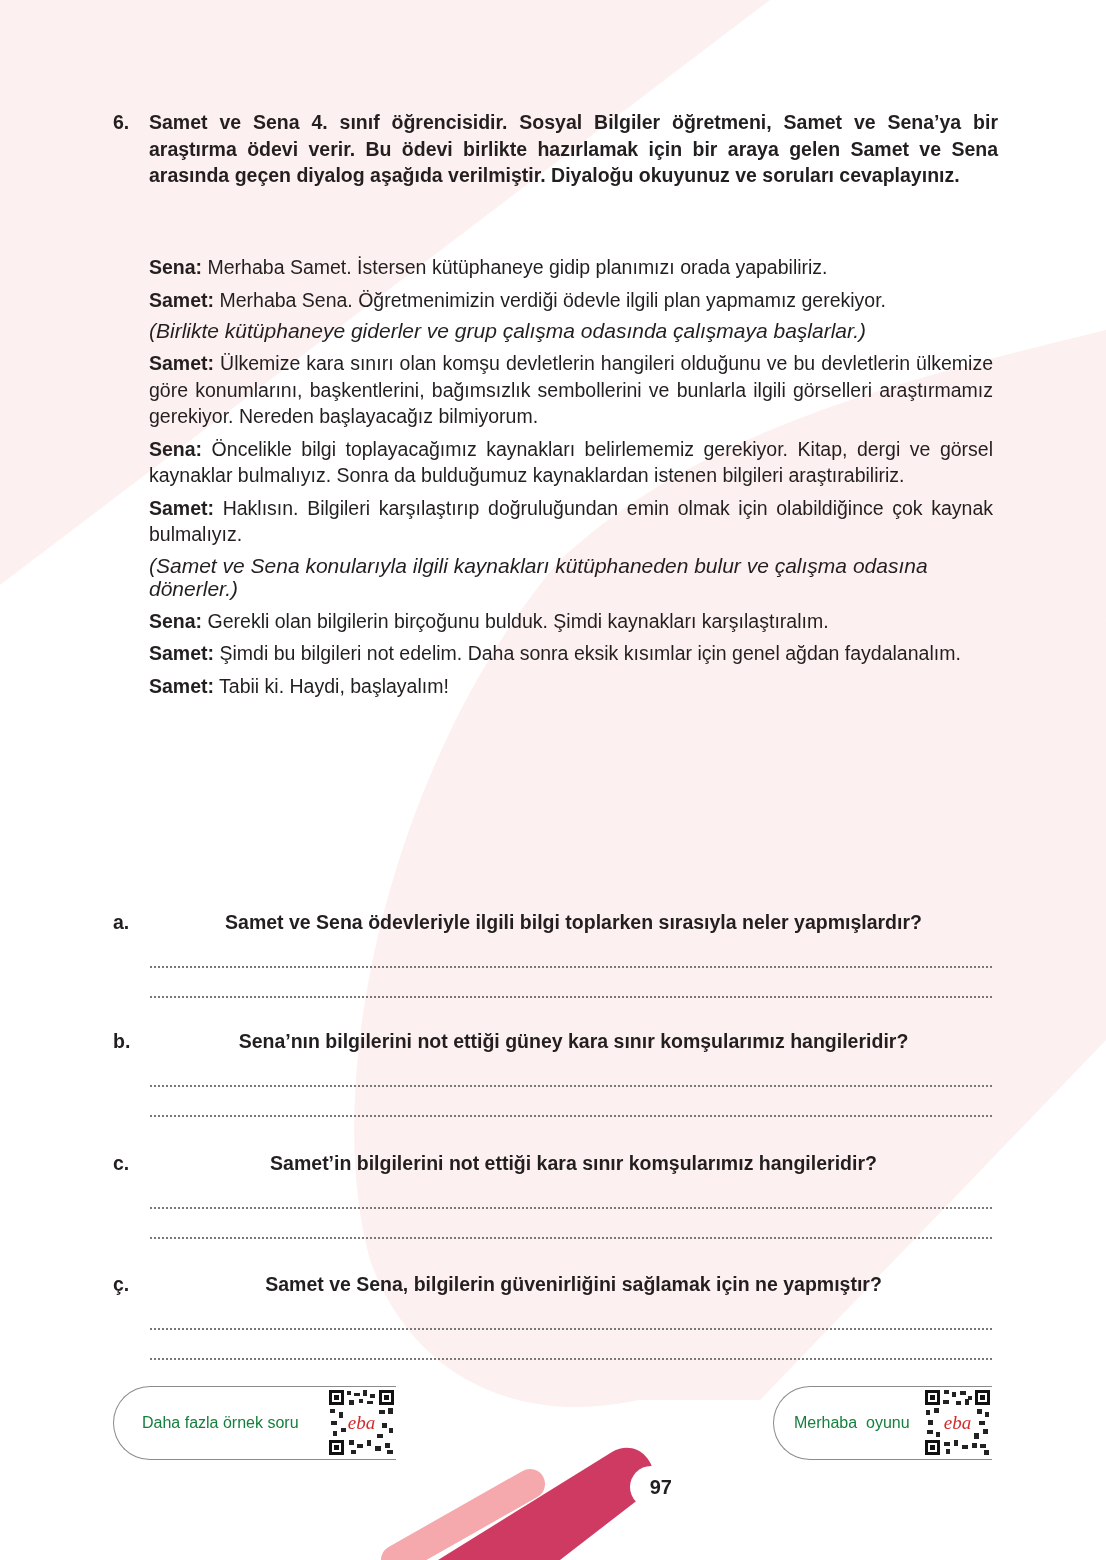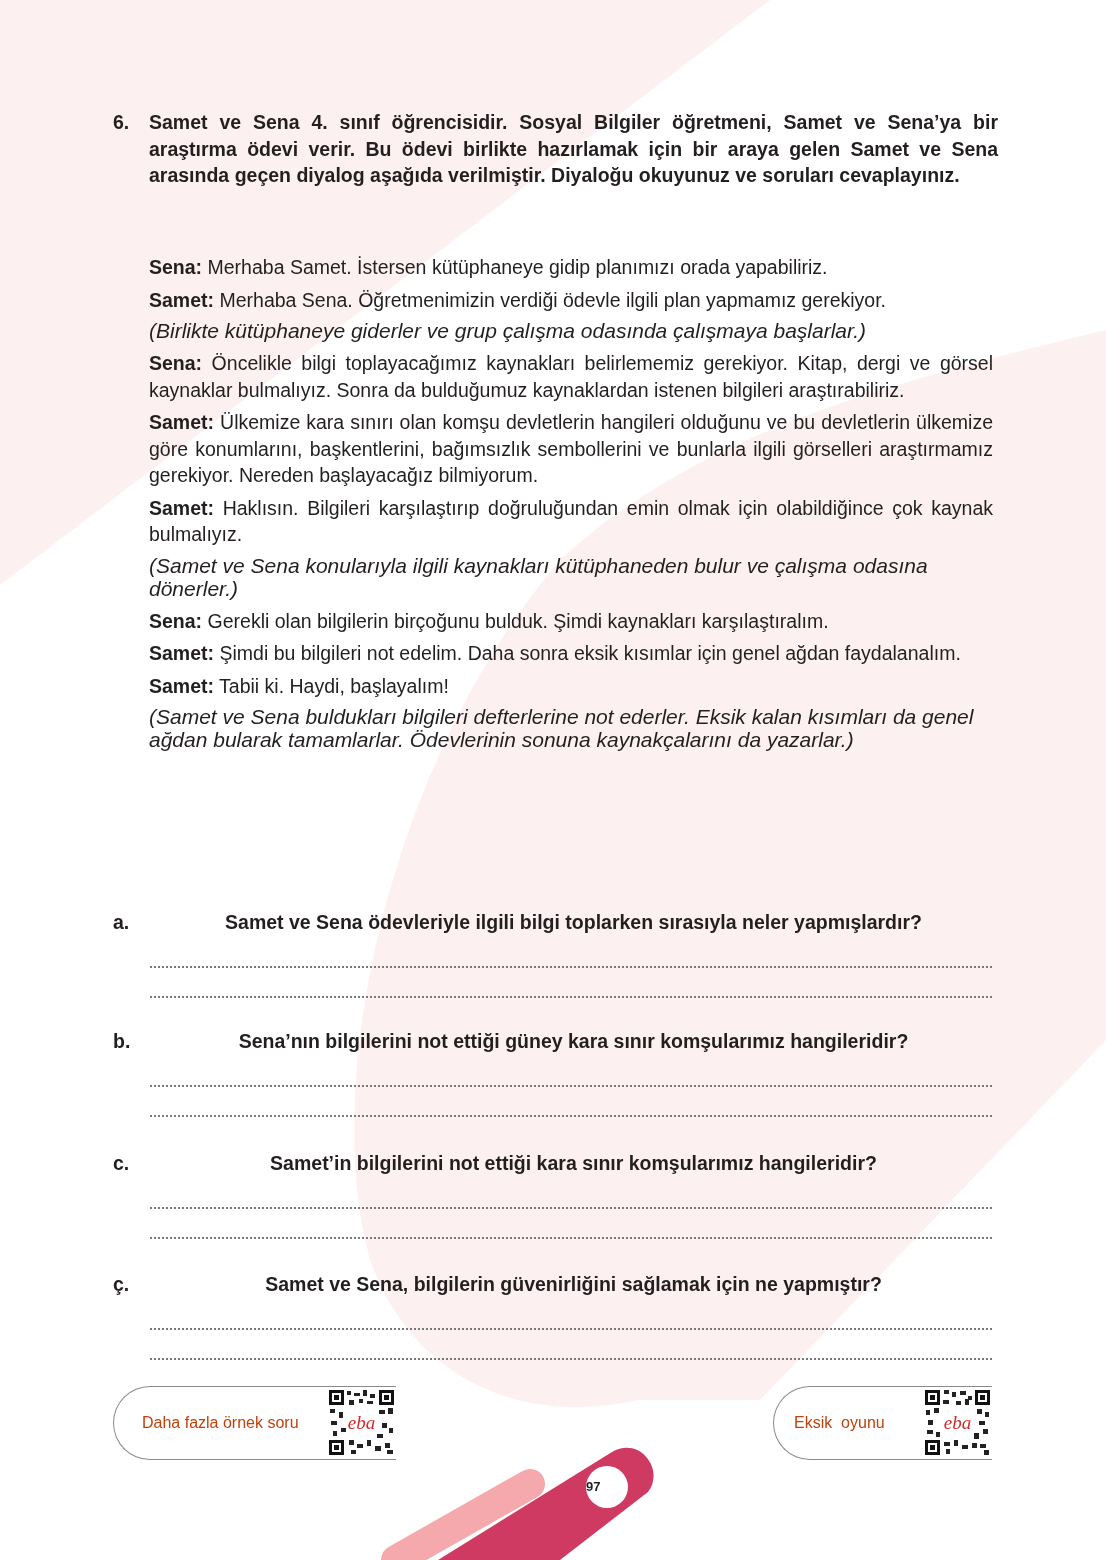--- a/index.html
+++ b/index.html
@@ -34,27 +34,27 @@
   .dots {
     margin-left: 37px; width: 842px; height: 0;
     border-bottom: 2px dotted #7a7778;
   }
 
   .pill {
     position: absolute; height: 72px; border: 1px solid #8d8a8b;
     border-radius: 42px 0 0 42px; border-right: none; background: #fff;
     display: flex; align-items: center;
   }
-  .pill .ptext { font-size: 16px; color: #c2410c; }
+  .pill .ptext { font-size: 16px; color: #15803d; }
   .qr { position: absolute; top: 1px; width: 69px; height: 69px; }
 
   .pagenum {
-    position: absolute; left: 586px; top: 1466px; width: 42px; height: 42px;
-    border-radius: 50%; background: #fff; text-align: left; line-height: 42px;
-    font-weight: bold; font-size: 13px; color: #231f20;
+    position: absolute; left: 630px; top: 1466px; width: 42px; height: 42px;
+    border-radius: 50%; background: #fff; text-align: right; line-height: 42px;
+    font-weight: bold; font-size: 20px; color: #231f20;
   }
 </style>
 </head>
 <body>
 
 <svg class="bg" viewBox="0 0 1106 1560" xmlns="http://www.w3.org/2000/svg">
 
   <polygon points="0,0 770,0 0,585" fill="#fdf0f0"></polygon>
 
   <polygon points="1106,620 1106,1040 760,1400 520,1400" fill="#fdf0f0"></polygon>
@@ -72,28 +72,27 @@
 <div class="content">
   <div class="q-main">
     <span class="num">6.</span>
     <span class="txt">Samet ve Sena 4. sınıf öğrencisidir. Sosyal Bilgiler öğretmeni, Samet ve Sena’ya bir araştırma ödevi verir. Bu ödevi birlikte hazırlamak için bir araya gelen Samet ve Sena arasında geçen diyalog aşağıda verilmiştir. Diyaloğu okuyunuz ve soruları cevaplayınız.</span>
   </div>
 
   <div class="dialog">
     <div class="line"><span class="who">Sena:</span><span> Merhaba Samet. İstersen kütüphaneye gidip planımızı orada yapabiliriz.</span></div>
     <div class="line"><span class="who">Samet:</span><span> Merhaba Sena. Öğretmenimizin verdiği ödevle ilgili plan yapmamız gerekiyor.</span></div>
     <div class="stage">(Birlikte kütüphaneye giderler ve grup çalışma odasında çalışmaya başlarlar.)</div>
+    <div class="line"><span class="who">Samet:</span><span> Ülkemize kara sınırı olan komşu devletlerin hangileri olduğunu ve bu devletlerin ülkemize göre konumlarını, başkentlerini, bağımsızlık sembollerini ve bunlarla ilgili görselleri araştırmamız gerekiyor. Nereden başlayacağız bilmiyorum.</span></div>
     <div class="line"><span class="who">Sena:</span><span> Öncelikle bilgi toplayacağımız kaynakları belirlememiz gerekiyor. Kitap, dergi ve görsel kaynaklar bulmalıyız. Sonra da bulduğumuz kaynaklardan istenen bilgileri araştırabiliriz.</span></div>
-    <div class="line"><span class="who">Samet:</span><span> Ülkemize kara sınırı olan komşu devletlerin hangileri olduğunu ve bu devletlerin ülkemize göre konumlarını, başkentlerini, bağımsızlık sembollerini ve bunlarla ilgili görselleri araştırmamız gerekiyor. Nereden başlayacağız bilmiyorum.</span></div>
     <div class="line"><span class="who">Samet:</span><span> Haklısın. Bilgileri karşılaştırıp doğruluğundan emin olmak için olabildiğince çok kaynak bulmalıyız.</span></div>
     <div class="stage">(Samet ve Sena konularıyla ilgili kaynakları kütüphaneden bulur ve çalışma odasına dönerler.)</div>
     <div class="line"><span class="who">Sena:</span><span> Gerekli olan bilgilerin birçoğunu bulduk. Şimdi kaynakları karşılaştıralım.</span></div>
     <div class="line"><span class="who">Samet:</span><span> Şimdi bu bilgileri not edelim. Daha sonra eksik kısımlar için genel ağdan faydalanalım.</span></div>
     <div class="line"><span class="who">Samet:</span><span> Tabii ki.  Haydi, başlayalım!</span></div>
-    <div class="stage">(Samet ve Sena buldukları bilgileri defterlerine not ederler. Eksik kalan kısımları da genel ağdan bularak tamamlarlar. Ödevlerinin sonuna kaynakçalarını da yazarlar.)</div>
   </div>
 
   <div class="sub" style="top:909px">
     <div class="label">
       <span class="letter">a.</span>
       <span class="qtext">Samet ve Sena ödevleriyle ilgili bilgi toplarken sırasıyla neler yapmışlardır?</span>
     </div>
     <div class="dots" style="margin-top:31px"></div>
     <div class="dots" style="margin-top:28px"></div>
   </div>
@@ -162,21 +161,21 @@
           <rect x="48" y="58" width="6" height="5"></rect>
         <rect x="24" y="62" width="5" height="4"></rect>
           <rect x="58" y="55" width="5" height="5"></rect>
           <rect x="60" y="62" width="6" height="4"></rect>
       </g>
       <text x="34.5" y="41" text-anchor="middle" font-family="Liberation Serif, serif" font-style="italic" font-size="19" fill="#d42a2a">eba</text>
     </svg>
   </div>
 
   <div class="pill" style="left:773px; top:1386px; width:218px;">
-    <span class="ptext" style="margin-left:20px; white-space:pre">Eksik  oyunu</span>
+    <span class="ptext" style="margin-left:20px; white-space:pre">Merhaba  oyunu</span>
     <svg class="qr" style="left:149px" viewBox="0 0 69 69" xmlns="http://www.w3.org/2000/svg">
       <rect width="69" height="69" fill="#fff"></rect>
       <rect x="2" y="2" width="15" height="15" fill="#111"></rect>
         <rect x="5" y="5" width="9" height="9" fill="#fff"></rect>
         <rect x="7" y="7" width="5" height="5" fill="#111"></rect>
       <rect x="52" y="2" width="15" height="15" fill="#111"></rect>
         <rect x="55" y="5" width="9" height="9" fill="#fff"></rect>
         <rect x="57" y="7" width="5" height="5" fill="#111"></rect>
       <rect x="2" y="52" width="15" height="15" fill="#111"></rect>
         <rect x="5" y="55" width="9" height="9" fill="#fff"></rect>

